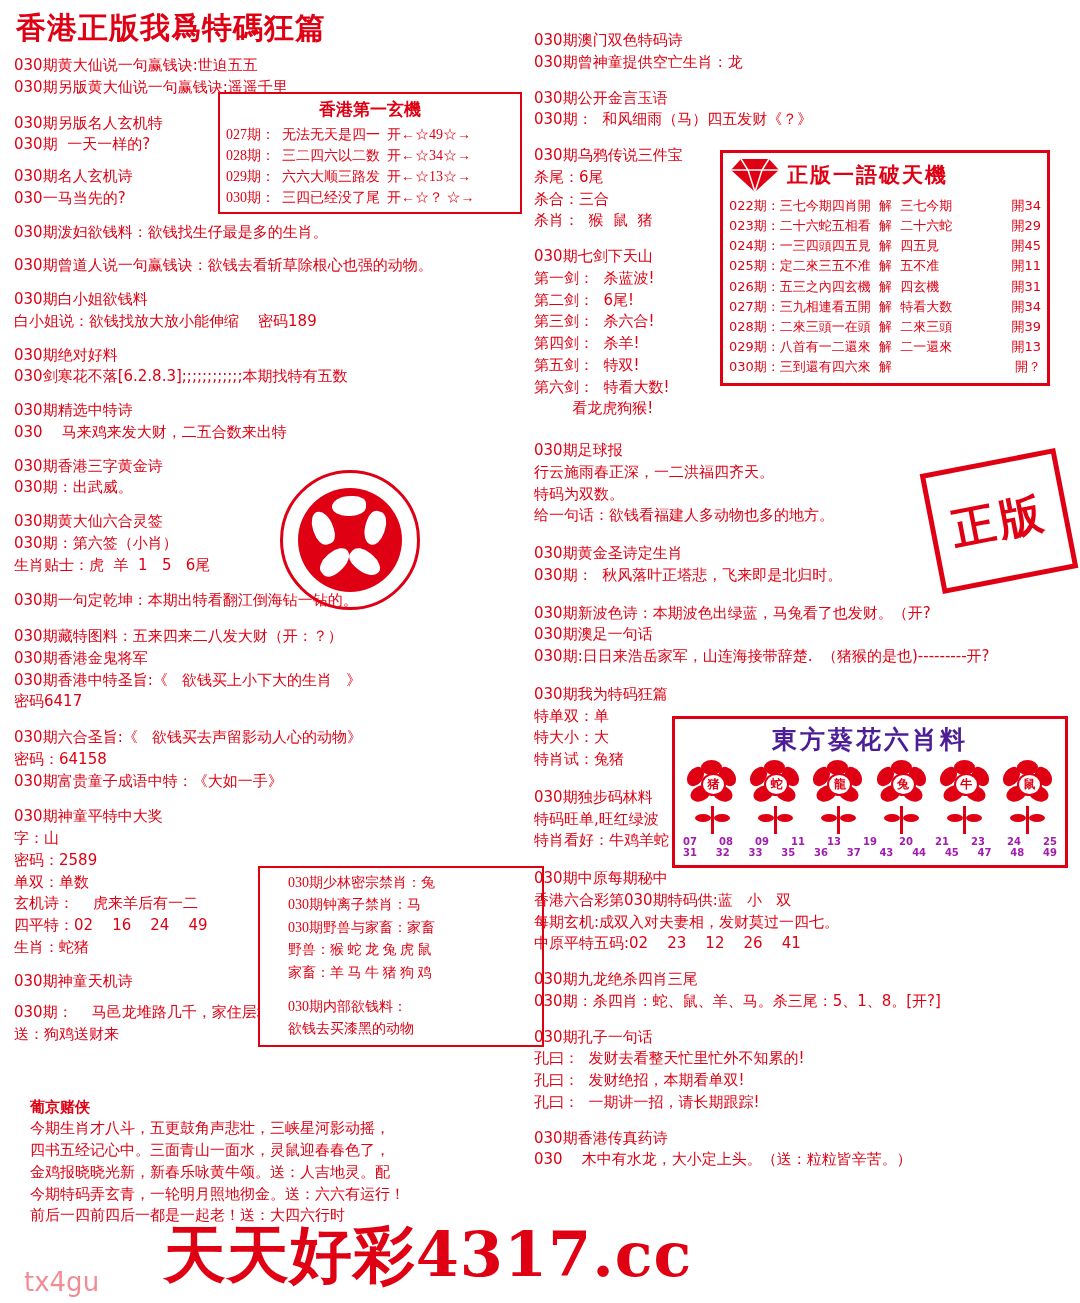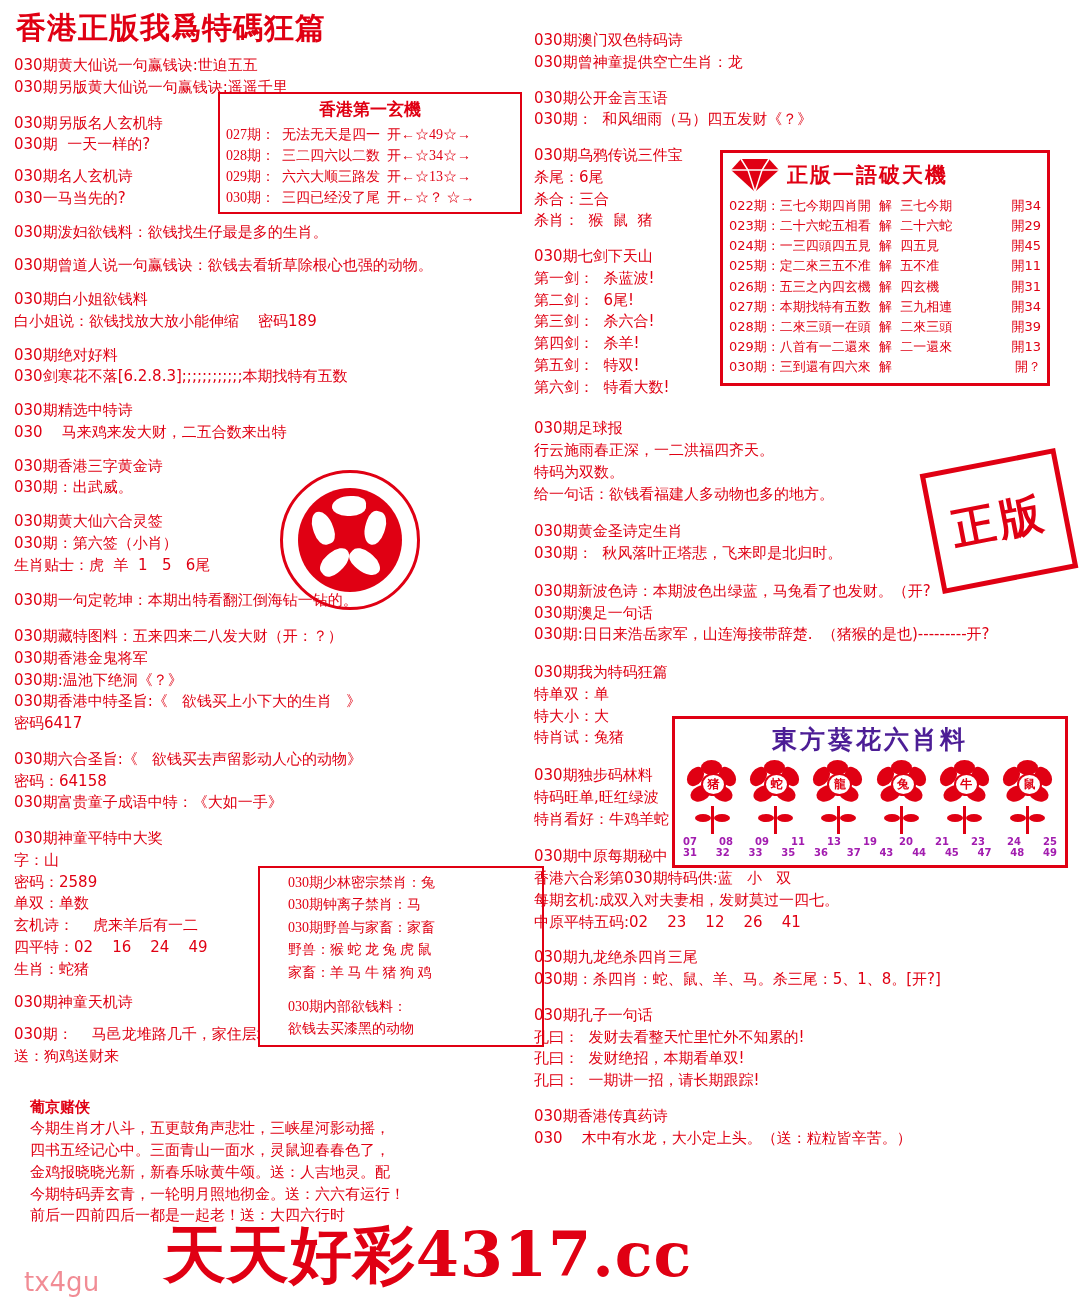--- a/index.html
+++ b/index.html
@@ -134,21 +134,20 @@
     <div class="ln">030期：出武威。</div>
     <div style="height:12px"></div>
     <div class="ln">030期黄大仙六合灵签</div>
     <div class="ln">030期：第六签（小肖）</div>
     <div class="ln">生肖贴士：虎  羊  1   5   6尾</div>
     <div style="height:14px"></div>
     <div class="ln">030期一句定乾坤：本期出特看翻江倒海钻一钻的。</div>
     <div style="height:14px"></div>
     <div class="ln">030期藏特图料：五来四来二八发大财（开：？）</div>
     <div class="ln">030期香港金鬼将军</div>
-    <div class="ln">030期:温池下绝洞《？》</div>
     <div class="ln">030期香港中特圣旨:《   欲钱买上小下大的生肖   》</div>
     <div class="ln">密码6417</div>
     <div style="height:14px"></div>
     <div class="ln">030期六合圣旨:《   欲钱买去声留影动人心的动物》</div>
     <div class="ln">密码：64158</div>
     <div class="ln">030期富贵童子成语中特：《大如一手》</div>
     <div style="height:14px"></div>
     <div class="ln">030期神童平特中大奖</div>
     <div class="ln">字：山</div>
     <div class="ln">密码：2589</div>
@@ -214,20 +213,21 @@
     <div class="ln">杀合：三合</div>
     <div class="ln">杀肖：  猴  鼠  猪</div>
     <div style="height:14px"></div>
     <div class="ln">030期七剑下天山</div>
     <div class="ln">第一剑：  杀蓝波!</div>
     <div class="ln">第二剑：  6尾!</div>
     <div class="ln">第三剑：  杀六合!</div>
     <div class="ln">第四剑：  杀羊!</div>
     <div class="ln">第五剑：  特双!</div>
     <div class="ln">第六剑：  特看大数!</div>
+    <div class="ln">        看龙虎狗猴!</div>
     <div style="height:20px"></div>
     <div class="ln">030期足球报</div>
     <div class="ln">行云施雨春正深，一二洪福四齐天。</div>
     <div class="ln">特码为双数。</div>
     <div class="ln">给一句话：欲钱看福建人多动物也多的地方。</div>
     <div style="height:16px"></div>
     <div class="ln">030期黄金圣诗定生肖</div>
     <div class="ln">030期：  秋风落叶正塔悲，飞来即是北归时。</div>
     <div style="height:16px"></div>
     <div class="ln">030期新波色诗：本期波色出绿蓝，马兔看了也发财。（开?</div>
@@ -283,21 +283,21 @@
     </div>
     <div class="gem-row">
       <span>025期：定二來三五不准  解  五不准</span>
       <span class="tail">開11</span>
     </div>
     <div class="gem-row">
       <span>026期：五三之內四玄機  解  四玄機</span>
       <span class="tail">開31</span>
     </div>
     <div class="gem-row">
-      <span>027期：本期找特有五数  解  三九相連</span>
+      <span>027期：三九相連看五開  解  特看大数</span>
       <span class="tail">開34</span>
     </div>
     <div class="gem-row">
       <span>028期：二來三頭一在頭  解  二來三頭</span>
       <span class="tail">開39</span>
     </div>
     <div class="gem-row">
       <span>029期：八首有一二還來  解  二一還來</span>
       <span class="tail">開13</span>
     </div>

